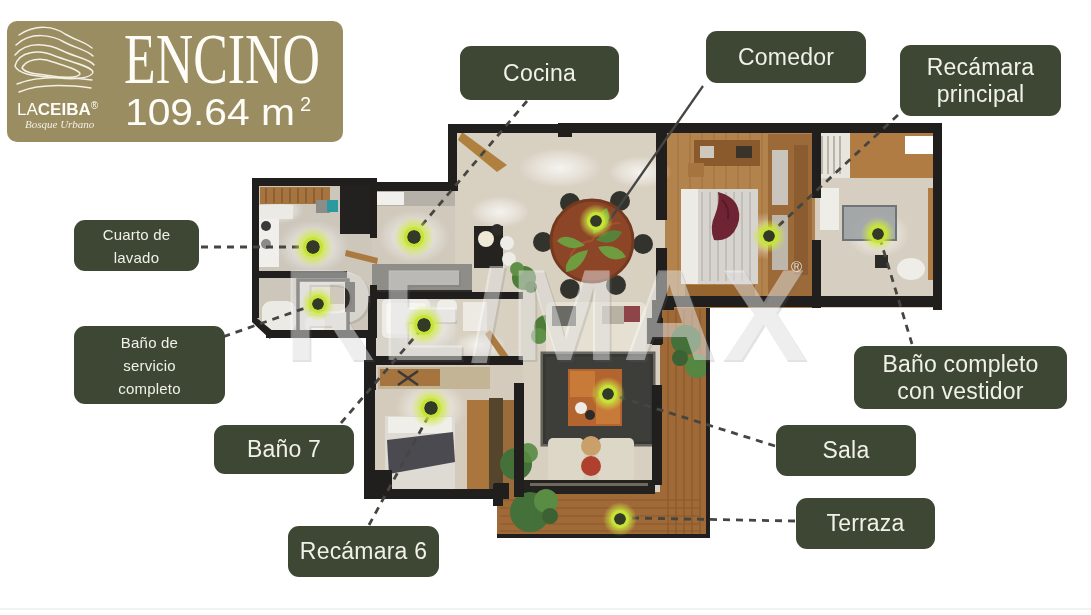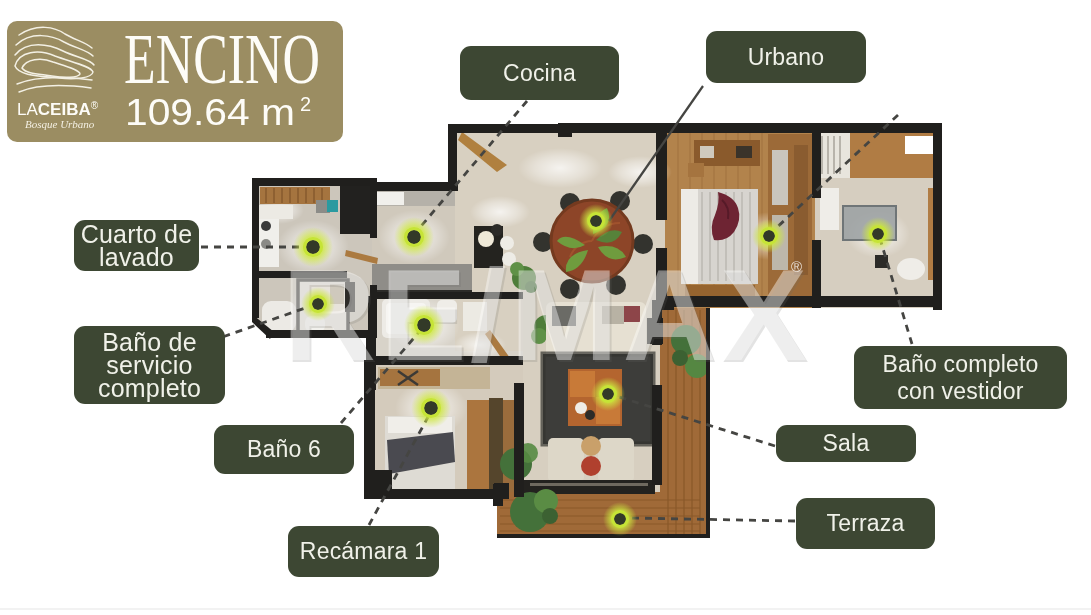--- a/index.html
+++ b/index.html
@@ -1,21 +1,21 @@
 <!DOCTYPE html>
 <html><head>
 <meta charset="utf-8">
 <style>
   html,body{margin:0;padding:0;background:#ffffff;}
   #stage{position:relative;width:1091px;height:615px;background:#ffffff;overflow:hidden;
          font-family:"Liberation Sans", sans-serif;}
   .lbl{position:absolute;background:#3d4733;color:#f0f1e9;border-radius:11px;
        display:flex;align-items:center;justify-content:center;text-align:center;
        font-size:23px;line-height:27px;letter-spacing:0.2px;}
-  .sm{font-size:25px;line-height:23px;}
+  .sm{font-size:15px;line-height:23px;}
   #logo{position:absolute;left:7px;top:21px;width:336px;height:121px;background:#9b8d62;border-radius:10px;}
 </style>
 </head>
 <body>
 <div id="stage">
 
 <svg width="1091" height="615" viewBox="0 0 1091 615" style="position:absolute;left:0;top:0">
 <defs>
   <radialGradient id="glow">
     <stop offset="0%" stop-color="#d3ef4d" stop-opacity="0.95"></stop>
@@ -368,26 +368,27 @@
   <g transform="translate(620,519)">
           <circle r="17" fill="url(#glow)"></circle>
           <circle r="6" fill="#333a28"></circle>
           <circle r="7.5" fill="none" stroke="#c6e436" stroke-width="3"></circle>
         </g>
 </g>
 </svg>
 
 <div class="lbl sm" style="left:74px;top:220px;width:125px;height:51px;">Cuarto de<br>lavado</div>
 <div class="lbl sm" style="left:74px;top:326px;width:151px;height:78px;">Baño de<br>servicio<br>completo</div>
-<div class="lbl" style="left:214px;top:425px;width:140px;height:49px;">Baño 6</div>
-<div class="lbl" style="left:288px;top:526px;width:151px;height:51px;">Recámara 1</div>
+<div class="lbl" style="left:214px;top:425px;width:140px;height:49px;">Baño 7</div>
+<div class="lbl" style="left:288px;top:526px;width:151px;height:51px;">Recámara 6</div>
 <div class="lbl" style="left:460px;top:46px;width:159px;height:54px;">Cocina</div>
-<div class="lbl" style="left:706px;top:31px;width:160px;height:52px;">Urbano</div>
+<div class="lbl" style="left:706px;top:31px;width:160px;height:52px;">Comedor</div>
+<div class="lbl" style="left:900px;top:45px;width:161px;height:71px;">Recámara<br>principal</div>
 <div class="lbl" style="left:844px;top:346px;width:213px;height:63px;margin-left:10px;">Baño completo<br>con vestidor</div>
-<div class="lbl" style="left:776px;top:425px;width:140px;height:37px;">Sala</div>
+<div class="lbl" style="left:776px;top:425px;width:140px;height:51px;">Sala</div>
 <div class="lbl" style="left:796px;top:498px;width:139px;height:51px;text-align:center;">Terraza</div>
 
 <div id="logo">
   <svg width="336" height="121" viewBox="0 0 336 121" style="position:absolute;left:0;top:0">
 
     <g stroke="#f3f0e4" stroke-width="1.5" fill="none" stroke-linecap="round">
       <path d="M12,14 C30,2 48,6 58,13 C68,19 78,21 85,27"></path>
       <path d="M9,24 C24,10 45,14 57,21 C68,27 80,29 86,35"></path>
       <path d="M8,34 C20,19 42,23 56,30 C68,36 83,38 87,44"></path>
       <path d="M8,45 C12,30 32,28 48,35 C64,41 84,45 86,51 C85,57 68,59 52,57 C34,55 12,55 8,45 Z"></path>

